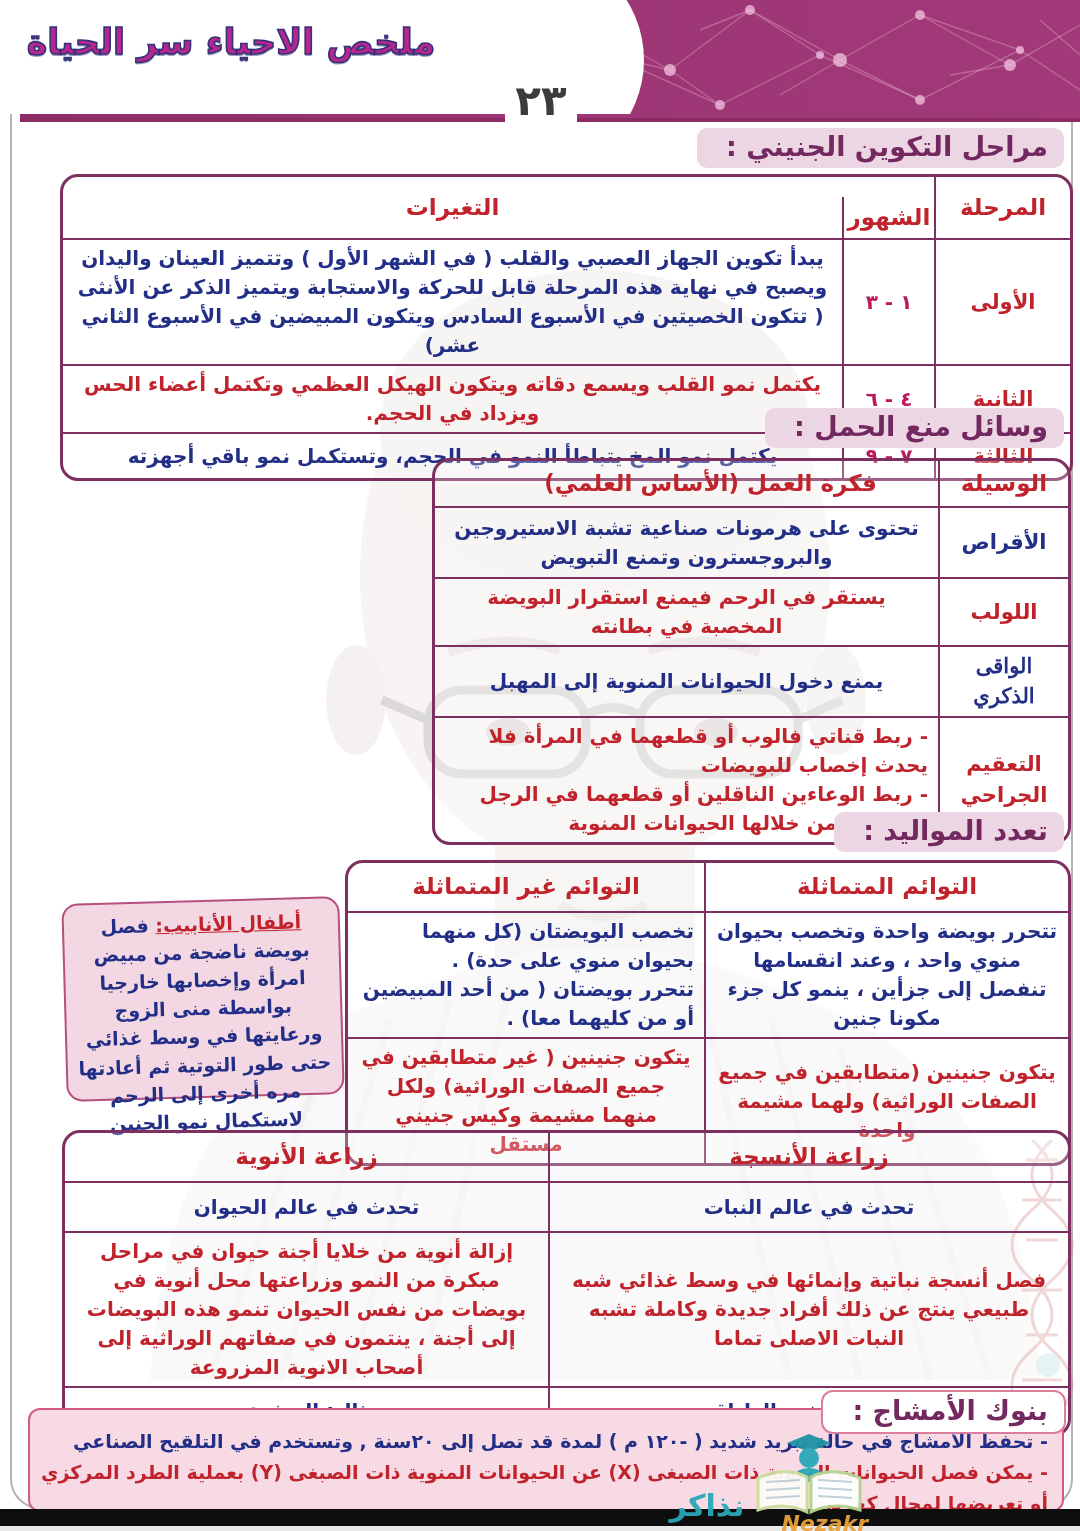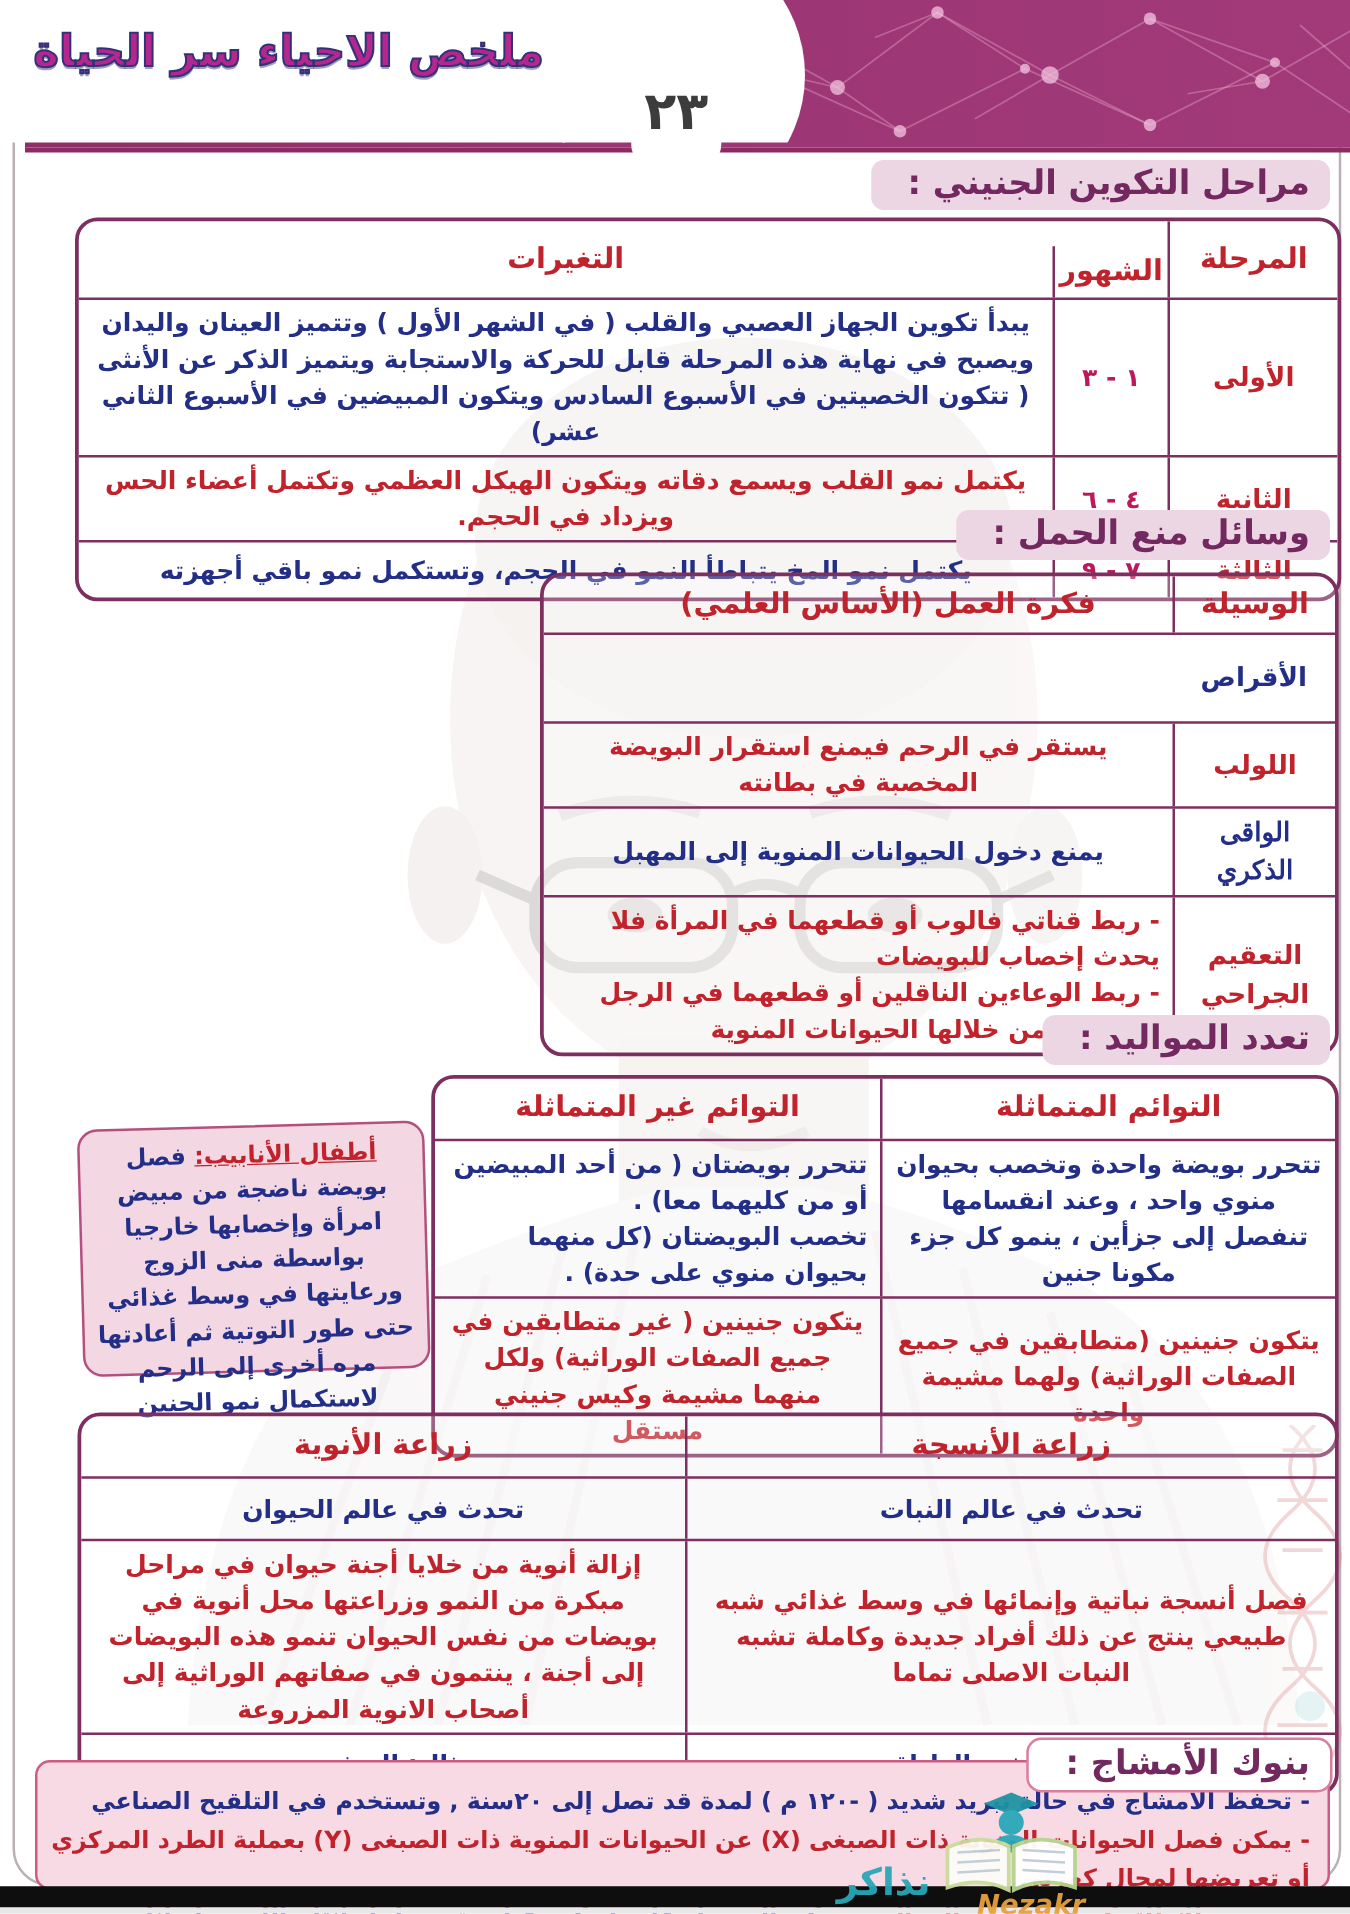--- a/index.html
+++ b/index.html
@@ -19,21 +19,21 @@
     background:linear-gradient(90deg,#8e2e66 0%,#9c3573 45%,#a23a79 100%);
     border-bottom:4px solid #8c2a63;}
   .band svg{position:absolute;inset:0;width:100%;height:100%;}
   .title-zone{position:absolute;left:0;top:0;width:452px;height:114px;background:#ffffff;z-index:4;}
   .title-bulge{position:absolute;left:420px;top:-52px;width:224px;height:224px;background:#ffffff;
     border-radius:50%;z-index:4;clip-path:inset(52px 0 58px 30px);}
   .main-title{position:absolute;left:6px;top:22px;width:450px;z-index:5;
     font-size:35px;letter-spacing:0;color:#b5278c;text-align:center;
     -webkit-text-stroke:1.6px #32327a;
     text-shadow:0 2px 0 rgba(40,40,110,.45);}
-  .page-tab{position:absolute;left:505px;top:44px;width:72px;height:88px;background:#ffffff;
+  .page-tab{position:absolute;left:505px;top:56px;width:72px;height:88px;background:#ffffff;
     border-radius:16px;z-index:5;display:flex;align-items:center;justify-content:center;
     font-size:42px;color:#3c3c3c;}
   
   .pill{position:absolute;background:#ecd6e3;color:#73285f;font-size:27px;
     padding:3px 16px 6px 29px;border-radius:10px;z-index:2;white-space:nowrap;}
   .pill.boxed{background:#ffffff;border:2px solid #d97e9c;border-radius:12px;}
   
   .tbl{position:absolute;border:3px solid #7d2f5f;border-radius:18px;overflow:hidden;
     display:flex;flex-direction:column;z-index:2;background:rgba(255,255,255,0.25);}
   .row{display:flex;border-top:2.5px solid #7d2f5f;}
@@ -176,20 +176,21 @@
 
   <div class="pill" style="right:16px;top:408px;">وسائل منع الحمل :</div>
 
   <div class="tbl" style="left:432px;top:458px;width:633px;">
     <div class="row first" style="min-height:45px;">
       <div class="cell hdr red" style="width:130px;">الوسيلة</div>
       <div class="cell hdr red" style="flex:1;margin-left:48px;">فكرة العمل (الأساس العلمي)</div>
     </div>
     <div class="row" style="min-height:69px;">
       <div class="cell t21 blue" style="width:130px;">الأقراص</div>
+      <div class="cell t20 blue" style="flex:1;">تحتوى على هرمونات صناعية تشبة الاستيروجين والبروجسترون وتمنع التبويض</div>
     </div>
     <div class="row" style="min-height:50px;">
       <div class="cell t21 red" style="width:130px;">اللولب</div>
       <div class="cell t20 red" style="flex:1;">يستقر في الرحم فيمنع استقرار البويضة المخصبة في بطانته</div>
     </div>
     <div class="row" style="min-height:67px;">
       <div class="cell t21 blue" style="width:130px;font-family:Liberation Serif, serif;">الواقى الذكري</div>
       <div class="cell t20 blue" style="flex:1;">يمنع دخول الحيوانات المنوية إلى المهبل</div>
     </div>
     <div class="row" style="min-height:116px;">
@@ -204,22 +205,22 @@
   <div class="pill" style="right:16px;top:812px;">تعدد المواليد :</div>
 
   <div class="tbl" style="left:345px;top:860px;width:720px;">
     <div class="row first" style="min-height:48px;">
       <div class="cell hdr red" style="width:364px;">التوائم المتماثلة</div>
       <div class="cell hdr red" style="flex:1;">التوائم غير المتماثلة</div>
     </div>
     <div class="row" style="min-height:118px;">
       <div class="cell t20 blue" style="width:364px;">تتحرر بويضة واحدة وتخصب بحيوان منوي واحد ، وعند انقسامها تنفصل إلى جزأين ، ينمو كل جزء مكونا جنين</div>
       <div class="cell t20 blue" style="flex:1;align-items:flex-start;text-align:right;">
+        <div>تخصب البويضتان (كل منهما بحيوان منوي على حدة) .</div>
         <div>تتحرر بويضتان ( من أحد المبيضين أو من كليهما معا) .</div>
-        <div>تخصب البويضتان (كل منهما بحيوان منوي على حدة) .</div>
       </div>
     </div>
     <div class="row" style="min-height:92px;">
       <div class="cell t20 red" style="width:364px;">يتكون جنينين (متطابقين في جميع الصفات الوراثية) ولهما مشيمة واحدة</div>
       <div class="cell t20 red" style="flex:1;">يتكون جنينين ( غير متطابقين في جميع الصفات الوراثية) ولكل منهما مشيمة وكيس جنيني مستقل</div>
     </div>
   </div>
 
   <div class="note">
     <span class="ttl">أطفال الأنابيب:</span><span class="bdy"> فصل بويضة ناضجة من مبيض امرأة وإخصابها خارجيا بواسطة منى الزوج ورعايتها في وسط غذائي حتى طور التوتية ثم أعادتها مره أخرى إلى الرحم لاستكمال نمو الجنين</span>

